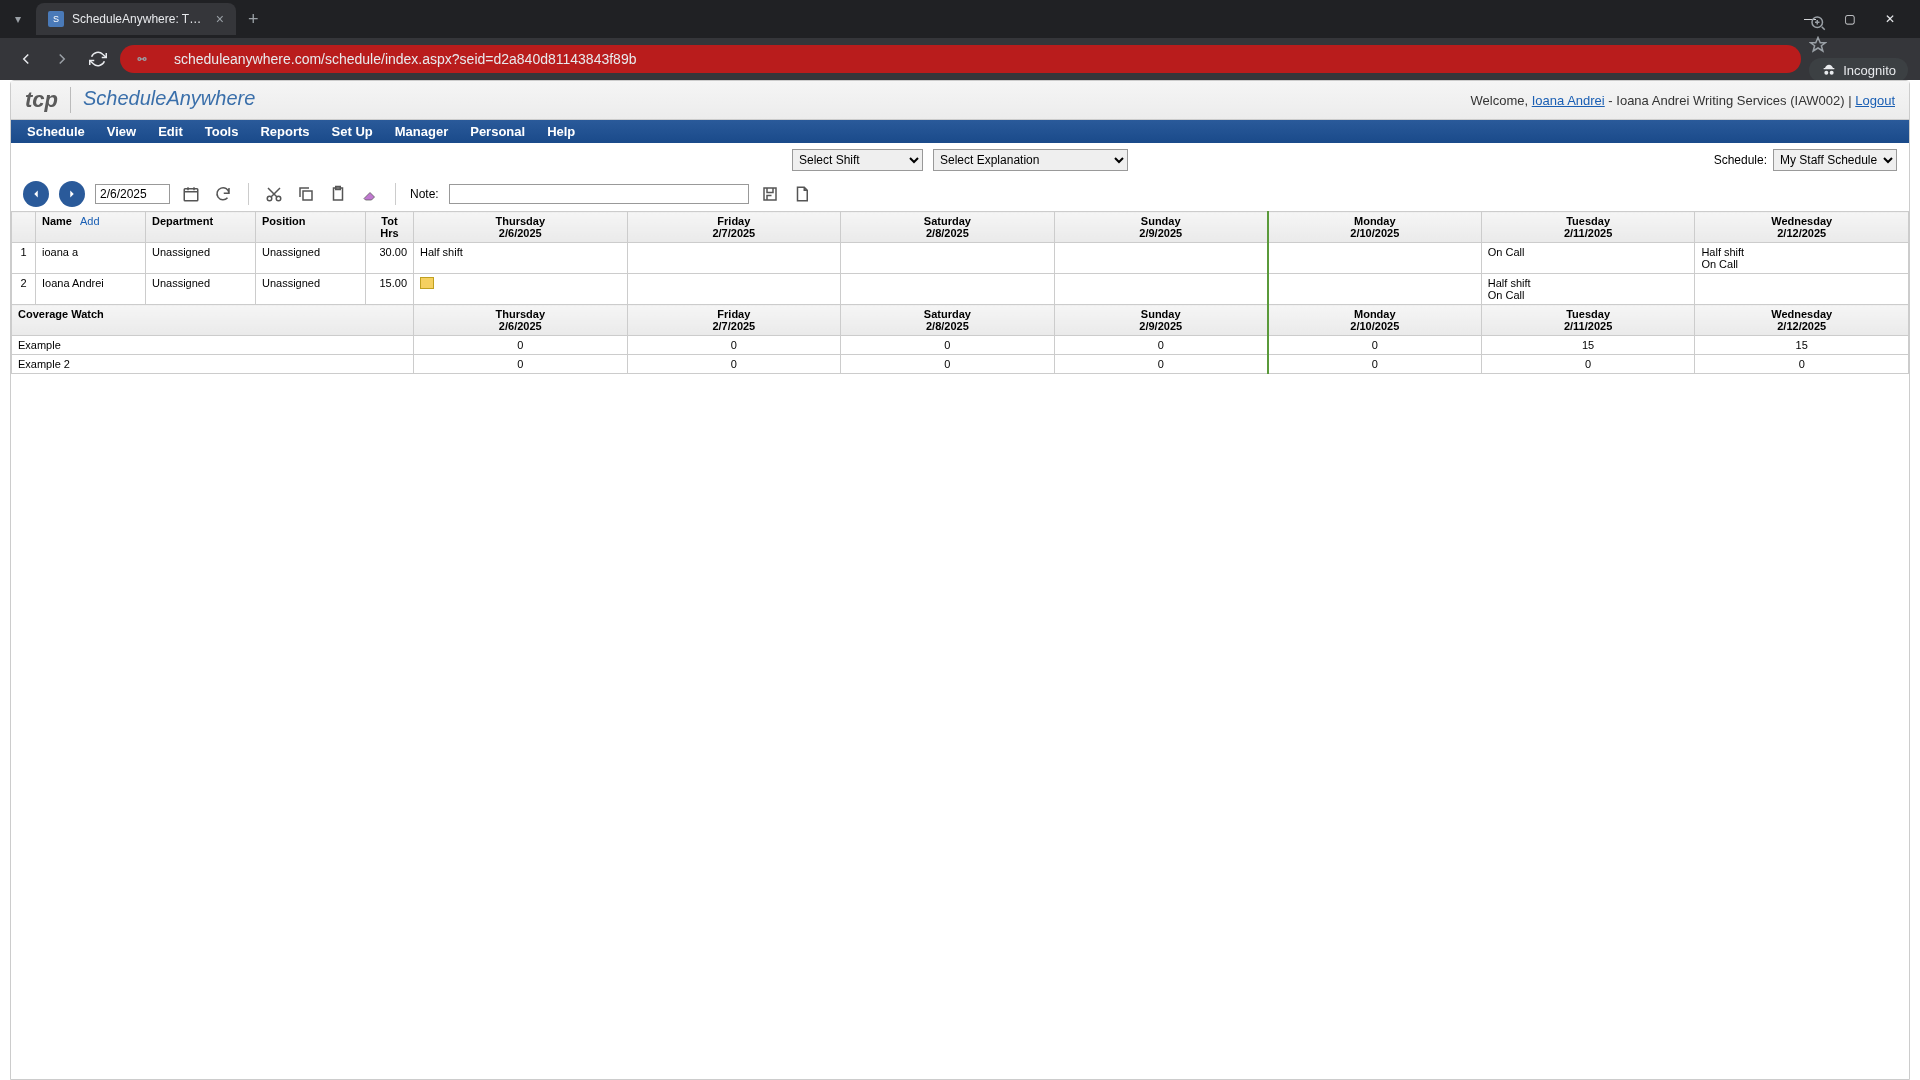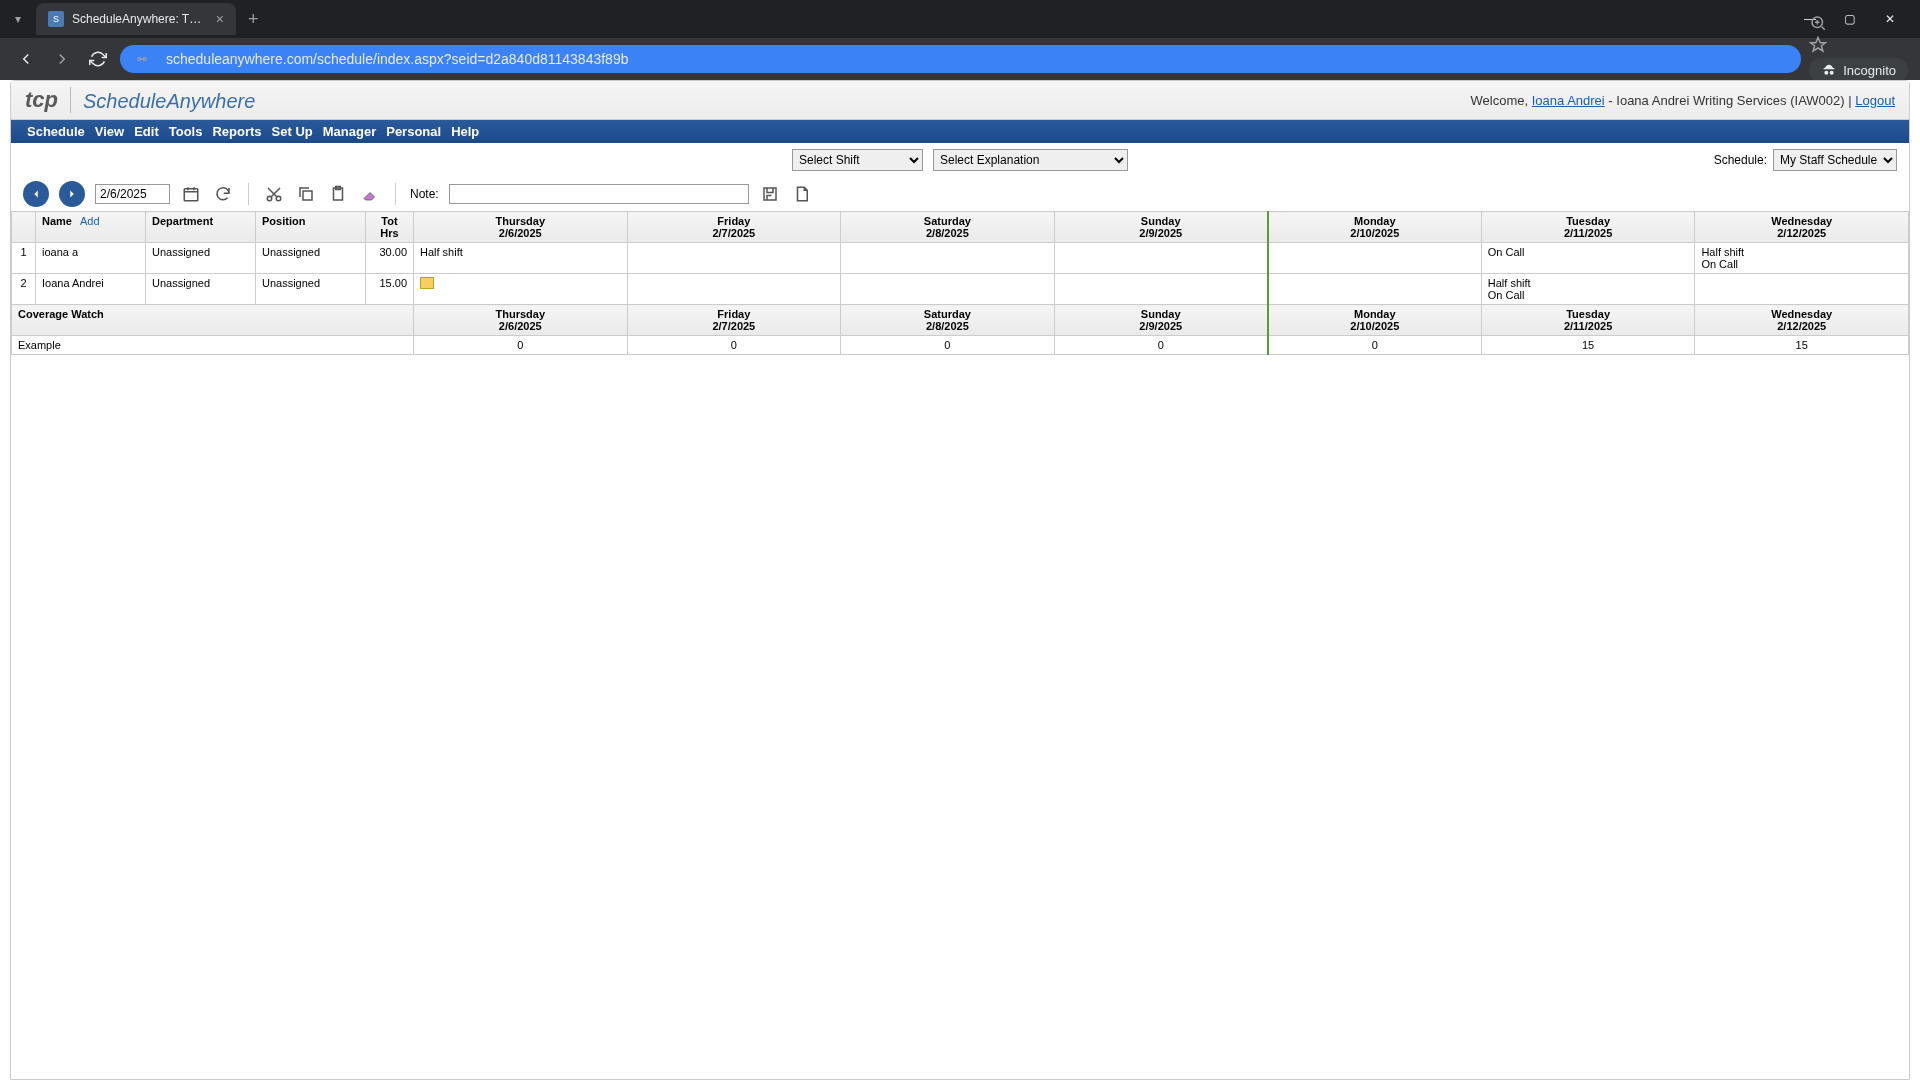--- a/index.html
+++ b/index.html
@@ -11,36 +11,36 @@
 .tab-dropdown { width: 20px; height: 20px; display: flex; align-items: center; justify-content: center; color: #9aa0a6; cursor: pointer; margin-right: 8px; }
 .tab { background: #35363a; border-radius: 8px 8px 0 0; padding: 8px 12px; display: flex; align-items: center; gap: 8px; color: #e8eaed; font-size: 12px; width: 200px; }
 .tab .favicon { width: 16px; height: 16px; background: #4a7ab8; border-radius: 2px; display: flex; align-items: center; justify-content: center; color: #fff; font-size: 9px; }
 .tab .title { flex: 1; white-space: nowrap; overflow: hidden; text-overflow: ellipsis; }
 .tab .close { color: #9aa0a6; cursor: pointer; font-size: 14px; }
 .new-tab { color: #9aa0a6; font-size: 18px; margin-left: 12px; cursor: pointer; }
 .window-controls { margin-left: auto; display: flex; gap: 20px; color: #e8eaed; padding-right: 12px; }
 .window-controls span { cursor: pointer; width: 20px; text-align: center; }
 .addr-bar { display: flex; align-items: center; height: 42px; padding: 0 12px; gap: 8px; background: #35363a; }
 .nav-btn { width: 28px; height: 28px; display: flex; align-items: center; justify-content: center; color: #9aa0a6; cursor: pointer; border-radius: 50%; }
-.url-field { flex: 1; background: #3b82f6; border-radius: 20px; padding: 6px 14px; color: #e8eaed; display: flex; align-items: center; gap: 16px; font-size: 14px; }
+.url-field { flex: 1; background: #b91c1c; border-radius: 20px; padding: 6px 14px; color: #e8eaed; display: flex; align-items: center; gap: 24px; font-size: 14px; }
 .url-field .secure { color: #9aa0a6; }
 .addr-right { display: flex; align-items: flex-start; gap: 4px; color: #9aa0a6; flex-direction: column; }
 .incognito-badge { background: #3c4043; border-radius: 16px; padding: 4px 12px; color: #e8eaed; font-size: 13px; display: flex; align-items: center; gap: 6px; }
 
 
 .app { position: absolute; top: 80px; left: 10px; right: 10px; bottom: 0; background: #fff; border: 1px solid #ccc; border-radius: 4px 4px 0 0; }
 .app-header { background: linear-gradient(#f5f5f5,#ececec); padding: 6px 14px; display: flex; align-items: center; border-bottom: 1px solid #ccc; }
-.logo-wrap { display: flex; align-items: flex-end; gap: 12px; }
+.logo-wrap { display: flex; align-items: flex-start; gap: 12px; }
 .logo-tcp { font-weight: bold; font-size: 22px; color: #5a5a5a; font-style: italic; }
 .logo-divider { width: 1px; height: 26px; background: #bbb; }
 .logo-sa { font-size: 20px; color: #3a6faa; font-style: italic; }
 .welcome { margin-left: auto; font-size: 13px; color: #333; }
 .welcome a { color: #1a5fb4; text-decoration: underline; }
 
-.menu-bar { background: linear-gradient(#2a5a9a,#1a4a8a); padding: 4px 16px; display: flex; gap: 10px; }
+.menu-bar { background: linear-gradient(#2a5a9a,#1a4a8a); padding: 4px 16px; display: flex; gap: 22px; }
 .menu-bar .menu-item { color: #fff; font-weight: bold; font-size: 13px; cursor: pointer; }
 
 .toolbar-row { display: flex; align-items: center; padding: 6px 12px; gap: 12px; flex-wrap: wrap; }
 .toolbar-row select { font-size: 12px; padding: 2px; border: 1px solid #999; }
 .sched-label { font-size: 12px; }
 .sched-right { margin-left: auto; display: flex; align-items: center; gap: 6px; }
 
 .toolbar2 { display: flex; align-items: center; padding: 4px 12px; gap: 10px; }
 .tb-btn { width: 26px; height: 26px; display: inline-flex; align-items: center; justify-content: center; cursor: pointer; border-radius: 50%; }
 .tb-btn.circle-blue { background: #2a5a9a; color: #fff; }
@@ -324,15 +324,25 @@
         <tr>
           <td colspan="5">Example</td>
           <td class="center">0</td>
           <td class="center">0</td>
           <td class="center">0</td>
           <td class="center">0</td>
           <td class="center today-col">0</td>
           <td class="center">15</td>
           <td class="center">15</td>
         </tr>
+        <tr>
+          <td colspan="5">Example 2</td>
+          <td class="center">0</td>
+          <td class="center">0</td>
+          <td class="center">0</td>
+          <td class="center">0</td>
+          <td class="center today-col">0</td>
+          <td class="center">0</td>
+          <td class="center">0</td>
+        </tr>
       </tbody>
   </table>
 </div>
 
 </body></html>

